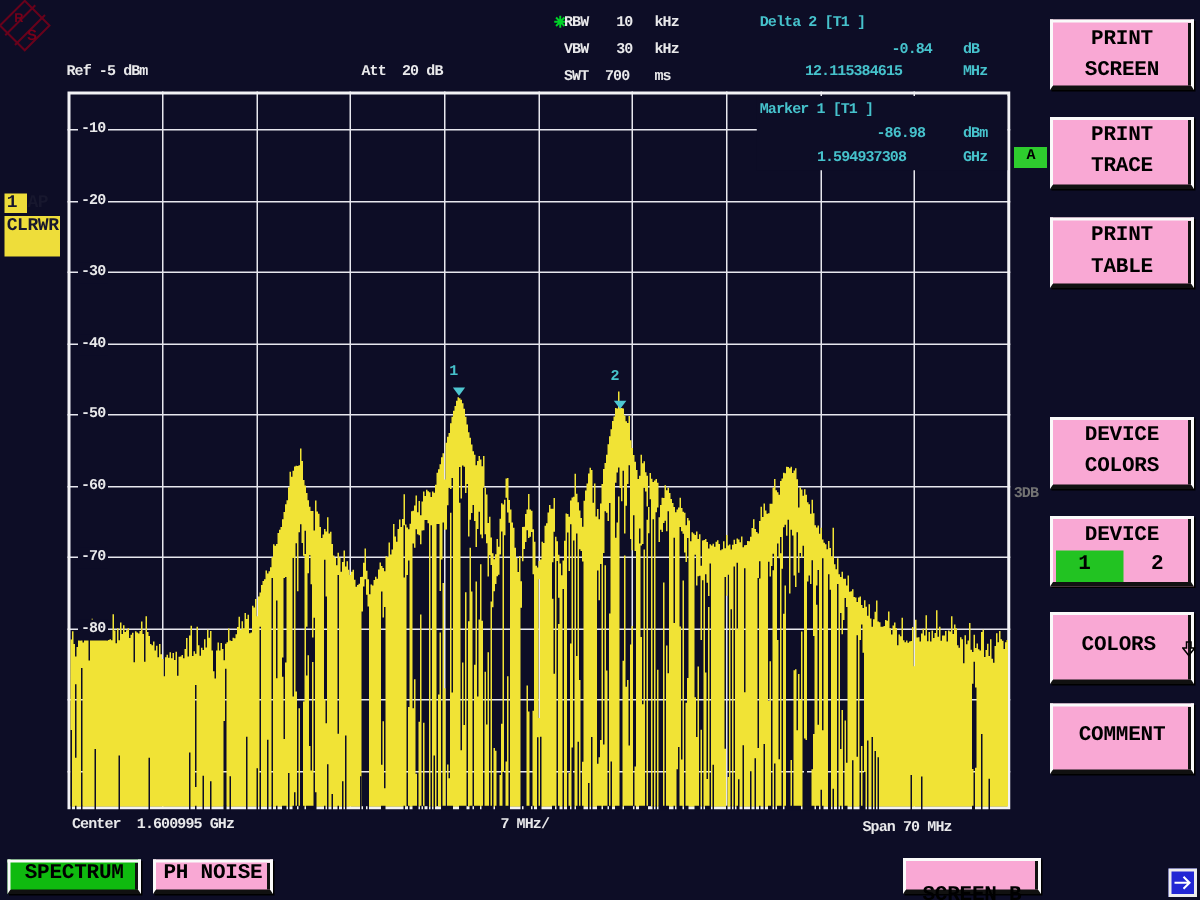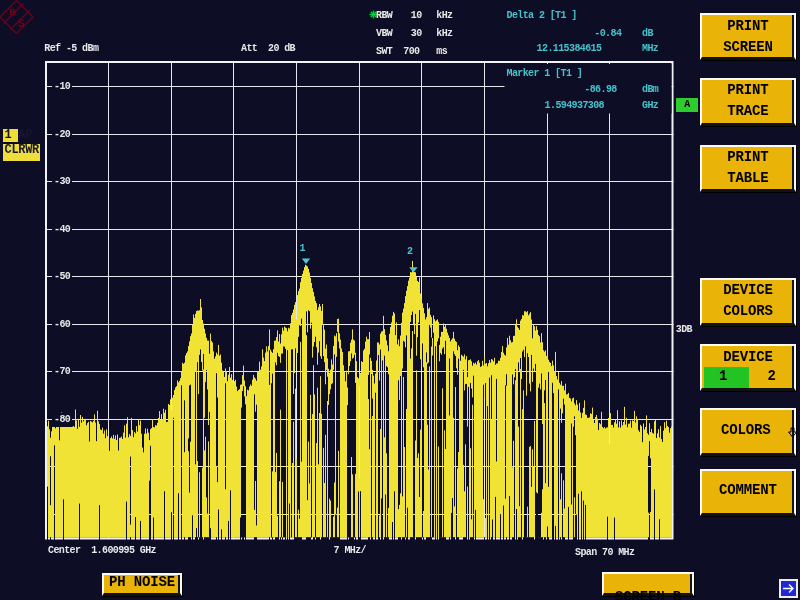--- a/index.html
+++ b/index.html
@@ -1,22 +1,22 @@
 <!DOCTYPE html>
 <html><head><meta charset="utf-8"><style>
 
 html,body{margin:0;padding:0;width:800px;height:600px;background:#0d0d26;overflow:hidden}
 #scr{position:absolute;left:0;top:0;width:800px;height:600px;background:#0d0d26;
  font-family:"Liberation Mono",monospace}
 .t{position:absolute;font-size:10px;line-height:14px;white-space:pre;letter-spacing:-0.6px;font-weight:bold}
 .w{color:#e8e8ea}
 .c{color:#46c2cc}
-.g{color:#e5e5e5;font-weight:bold}
+.g{color:#737373;font-weight:bold}
 .axl{color:#e8e8ea;background:#0d0d26;padding:0 2px}
-.btn{position:absolute;box-sizing:border-box;background:#eab308;
+.btn{position:absolute;box-sizing:border-box;background:#f9a8d4;
  border:2px solid #fafafa;border-bottom:3px solid #111;
  box-shadow:inset -2px 0 0 #111,1px 1px 0 #000;
  color:#000;font-weight:bold;font-size:14px;letter-spacing:-0.15px;line-height:14px;
  font-family:"Liberation Mono",monospace;text-align:center}
 .btn .l1{display:block;margin-top:3.7px}
 .btn .l2{display:block;margin-top:7.2px}
 .one{display:block;margin-top:12.5px}
 .ybox{position:absolute;box-sizing:border-box;background:#eedd3a;color:#17172e;font-weight:bold;font-size:12px;
  letter-spacing:-0.3px;line-height:13.5px;font-family:"Liberation Mono",monospace;padding:0 0 0 1.5px;white-space:pre}
 
@@ -83,21 +83,21 @@
 <span class="t c" style="left:536.6px;top:41.5px">12.115384615</span>
 <span class="t c" style="left:642.0px;top:41.5px">MHz</span>
 <span class="t c" style="left:506.5px;top:66.5px">Marker 1 [T1 ]</span>
 <span class="t c" style="left:584.3px;top:83.0px">-86.98</span>
 <span class="t c" style="left:642.0px;top:83.0px">dBm</span>
 <span class="t c" style="left:544.6px;top:99.0px">1.594937308</span>
 <span class="t c" style="left:642.0px;top:99.0px">GHz</span>
 <span class="t c" style="left:299.5px;top:242.2px">1</span>
 <span class="t c" style="left:407.0px;top:245.2px">2</span>
 <div class="ybox" style="left:3px;top:128.7px;width:15px;height:13.5px">1 AP</div>
-<div class="ybox" style="left:3px;top:143.5px;width:37px;height:17px">CLRWR</div>
+<div class="ybox" style="left:3px;top:143.5px;width:37px;height:27px">CLRWR</div>
 <div class="t" style="left:676px;top:97.5px;width:22px;height:14px;background:#2ecc2e;color:#000;font-weight:bold;text-align:center;line-height:14px">A</div>
 <span class="t g" style="left:675.8px;top:323.3px">3DB</span>
 <span class="t w" style="left:48.0px;top:544.3px">Center  1.600995 GHz</span>
 <span class="t w" style="left:333.6px;top:544.3px">7 MHz/</span>
 <span class="t w" style="left:575.0px;top:545.5px">Span 70 MHz</span>
 <div class="btn" style="left:700px;top:13.0px;width:96px;height:47.0px">
       <span class="l1">PRINT</span>
       <span class="l2">SCREEN</span>
     </div>
 <div class="btn" style="left:700px;top:77.5px;width:96px;height:48.0px">
@@ -120,20 +120,23 @@
     </div>
 <div class="btn" style="left:700px;top:468.8px;width:96px;height:47.5px">
       <span class="one">COMMENT</span>
     </div>
 <div class="btn" style="left:700px;top:408.3px;width:96px;height:47.5px">
       <span class="one" style="text-align:left;margin-left:19px">COLORS</span>
       <svg width="9" height="11" style="position:absolute;left:86px;top:17px">
         <path d="M3 1 H6 V5 H8.5 L4.5 10 L0.5 5 H3 Z" fill="none" stroke="#000" stroke-width="1"></path>
       </svg>
     </div>
+<div class="btn" style="left:5px;top:572.6px;width:89px;height:23px;background:#0fba0f">
+      <span style="display:block;margin-top:0.5px">SPECTRUM</span>
+    </div>
 <div class="btn" style="left:102px;top:572.6px;width:80px;height:23px">
       <span style="display:block;margin-top:0.5px">PH NOISE</span>
     </div>
 <div class="btn" style="left:602px;top:571.6px;width:92px;height:24px">
       <span style="display:block;margin-top:16px">SCREEN B</span>
     </div>
 <div style="position:absolute;left:779px;top:578.6px;width:19px;height:19.5px;box-sizing:border-box;border:2px solid #ededed;background:#2227d4"><svg width="15" height="15">
         <path d="M2 7.5 H12 M8 3.5 L12 7.5 L8 11.5" stroke="#fff" stroke-width="1.4" fill="none"></path>
       </svg></div>
 </div>

